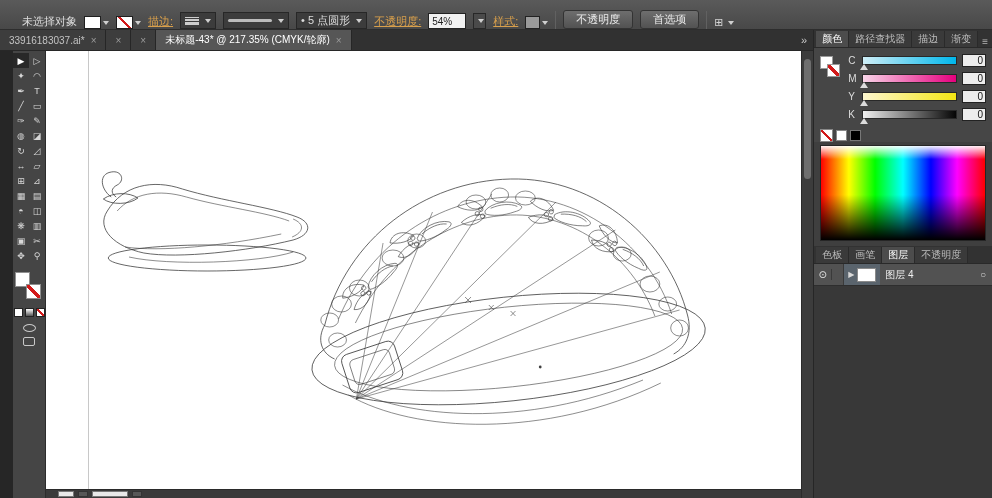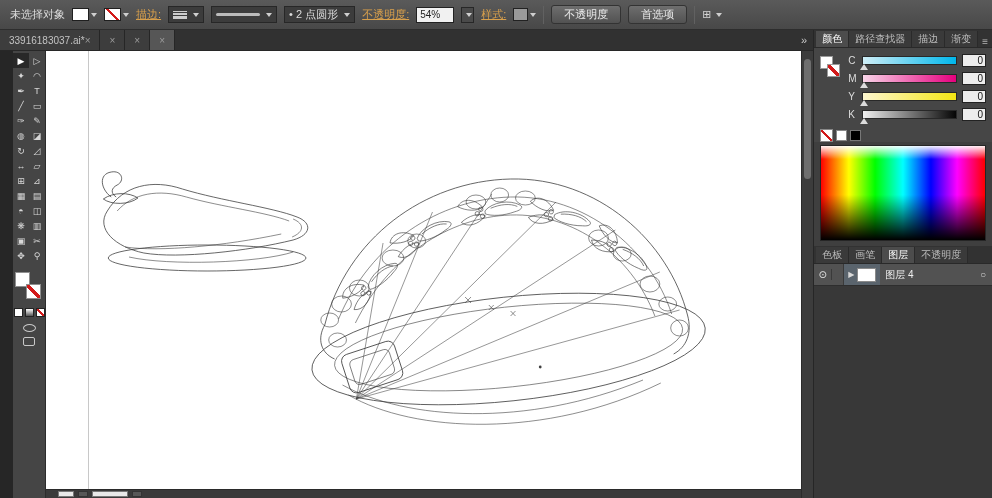--- a/index.html
+++ b/index.html
@@ -2,22 +2,22 @@
 <html><head>
 <meta charset="utf-8">
 <style>
   *{box-sizing:border-box;margin:0;padding:0}
   html,body{width:992px;height:498px;overflow:hidden;background:#1e1e1e;
     font-family:"Liberation Sans","DejaVu Sans",sans-serif}
   .app{width:992px;height:498px;display:flex;flex-direction:column;background:#3f3f3f}
 
   
   .topbar{height:30px;flex:0 0 30px;background:linear-gradient(#5a5a5a,#484848);
-    border-bottom:1px solid #2d2d2d;display:flex;align-items:center;gap:7px;
-    padding:0 10px;color:#ddd;font-size:11px;white-space:nowrap}
+    border-bottom:1px solid #2d2d2d;display:flex;align-items:flex-end;gap:7px;
+    padding:0 22px;color:#ddd;font-size:11px;white-space:nowrap}
   .link{color:#d9a04c;text-decoration:underline;cursor:pointer}
   .swatch{width:17px;height:13px;background:#fff;border:1px solid #1f1f1f;position:relative}
   .swatch.none:after{content:"";position:absolute;inset:0;
     background:linear-gradient(45deg,transparent 43%,#d21a1a 43%,#d21a1a 57%,transparent 57%)}
   .dd-arrow{width:0;height:0;border-left:3px solid transparent;border-right:3px solid transparent;
     border-top:4px solid #cfcfcf;margin-left:2px}
   .ctrl-box{height:17px;background:#3c3c3c;border:1px solid #272727;display:flex;
     align-items:center;gap:4px;padding:0 4px;color:#ddd}
   .lines-icon{display:inline-block;width:14px}
   .lines-icon i{display:block;background:#ccc;margin:1px 0}
@@ -32,21 +32,21 @@
     border-radius:3px;color:#ececec;font-size:11px;padding:0 12px;display:flex;align-items:center;cursor:pointer}
   .tb-icon{color:#d5d5d5;font-size:11px;display:flex;align-items:center;gap:2px}
 
   
   .below{flex:1;display:flex;min-height:0}
   .left-stack{flex:1;display:flex;flex-direction:column;min-width:0}
 
   
   .tabbar{height:21px;flex:0 0 21px;background:#313131;display:flex;align-items:stretch;
     overflow:hidden;border-bottom:1px solid #272727}
-  .tab{display:flex;align-items:center;padding:0 9px;font-size:10px;color:#c3c3c3;
+  .tab{display:flex;align-items:center;gap:6px;padding:0 9px;font-size:10px;color:#c3c3c3;
     background:#3d3d3d;border-right:1px solid #262626;cursor:pointer;white-space:nowrap}
   .tab.active{background:#565656;color:#fff}
   .tab-x{color:#9b9b9b;font-size:10px;cursor:pointer}
   .tab-spacer{flex:1}
   .tab-overflow{display:flex;align-items:center;color:#c9c9c9;font-size:11px;padding:0 6px;cursor:pointer}
 
   
   .workrow{flex:1;display:flex;min-height:0}
 
   
@@ -161,21 +161,21 @@
           <i style="height:2px"></i>
           <i style="height:3px"></i>
         </span>
       <span class="dd-arrow"></span>
     </div>
     <div class="ctrl-box">
       <span class="profile-line"></span>
       <span class="dd-arrow"></span>
     </div>
     <div class="ctrl-box">
-      <span>• 2 点圆形</span>
+      <span>• 5 点圆形</span>
       <span class="dd-arrow"></span>
     </div>
     <span class="link">不透明度:</span>
     <div class="txt-input">54%</div>
     <div class="dd-btn">
       <span class="dd-arrow"></span>
     </div>
     <span class="link">样式:</span>
     <div style="display:flex;align-items:center">
       <div class="mini-swatch"></div>
@@ -199,20 +199,21 @@
           <span>33916183037.ai*</span>
           <span class="tab-x">×</span>
         </div>
         <div class="tab">
           <span class="tab-x">×</span>
         </div>
         <div class="tab">
           <span class="tab-x">×</span>
         </div>
         <div class="tab active">
+          <span>未标题-43* @ 217.35% (CMYK/轮廓)</span>
           <span class="tab-x">×</span>
         </div>
         <div class="tab-spacer"></div>
         <span class="tab-overflow">»</span>
       </div>
 
       <div class="workrow">
 
         <div class="toolbar">
           <div class="tb-gap"></div>

